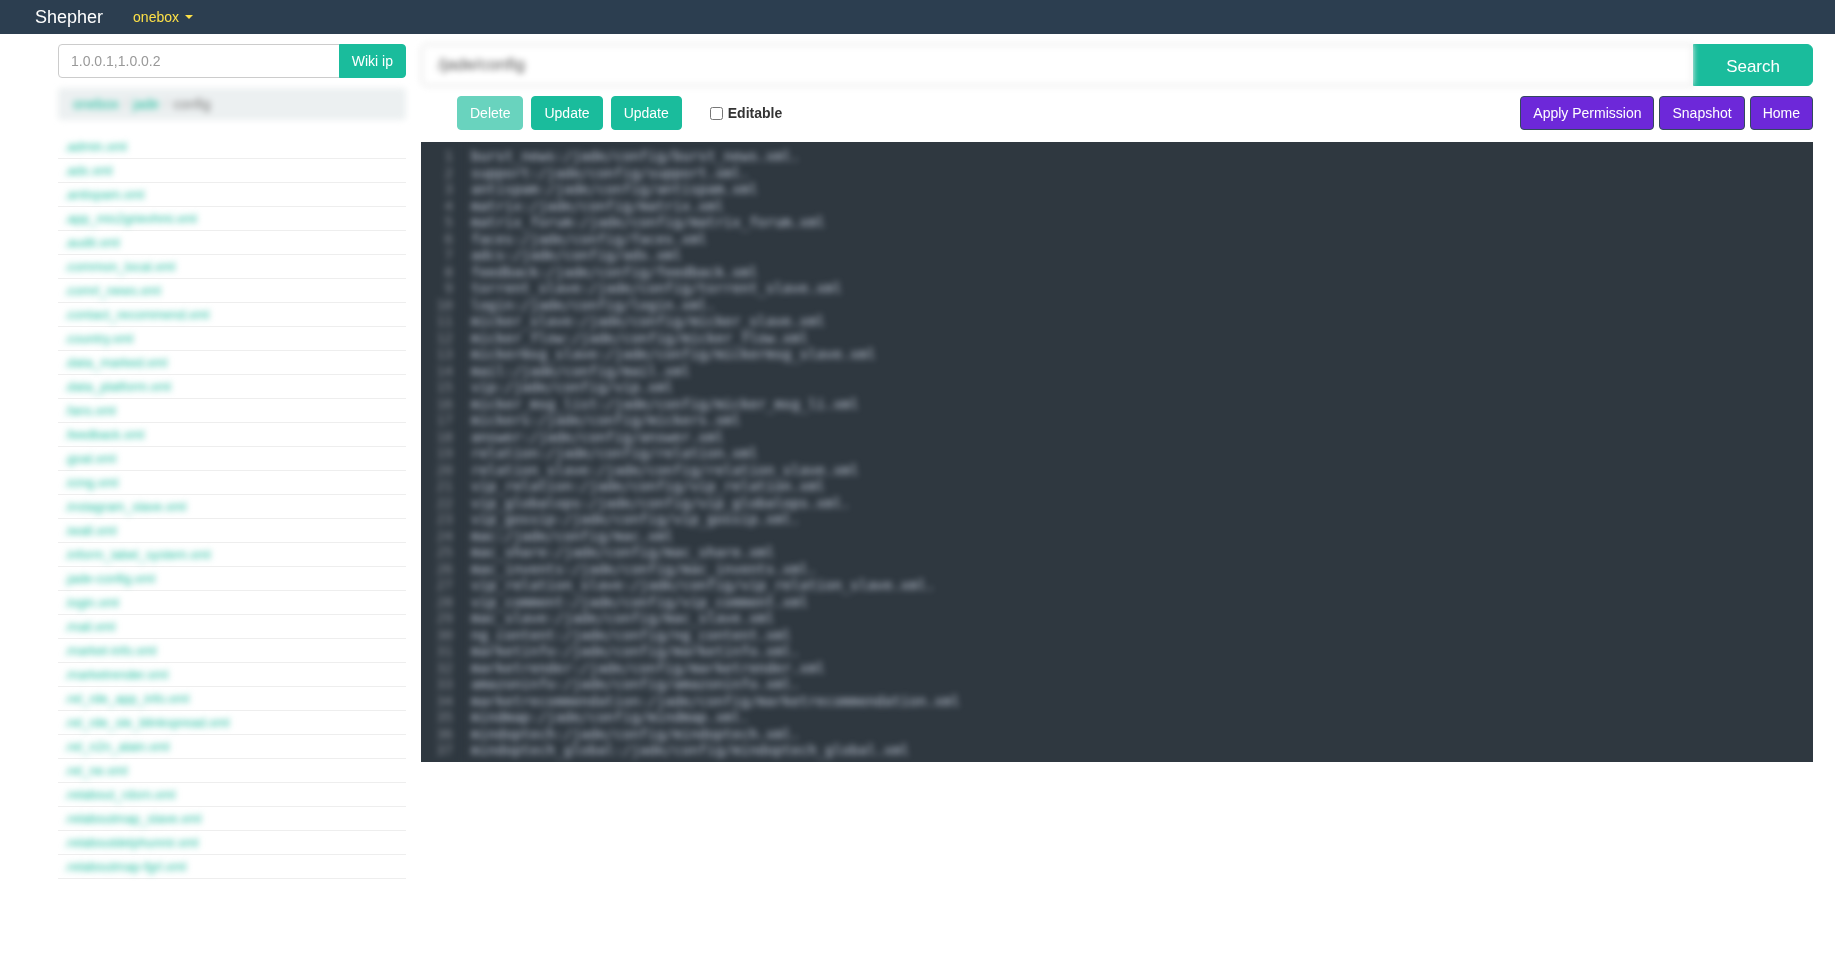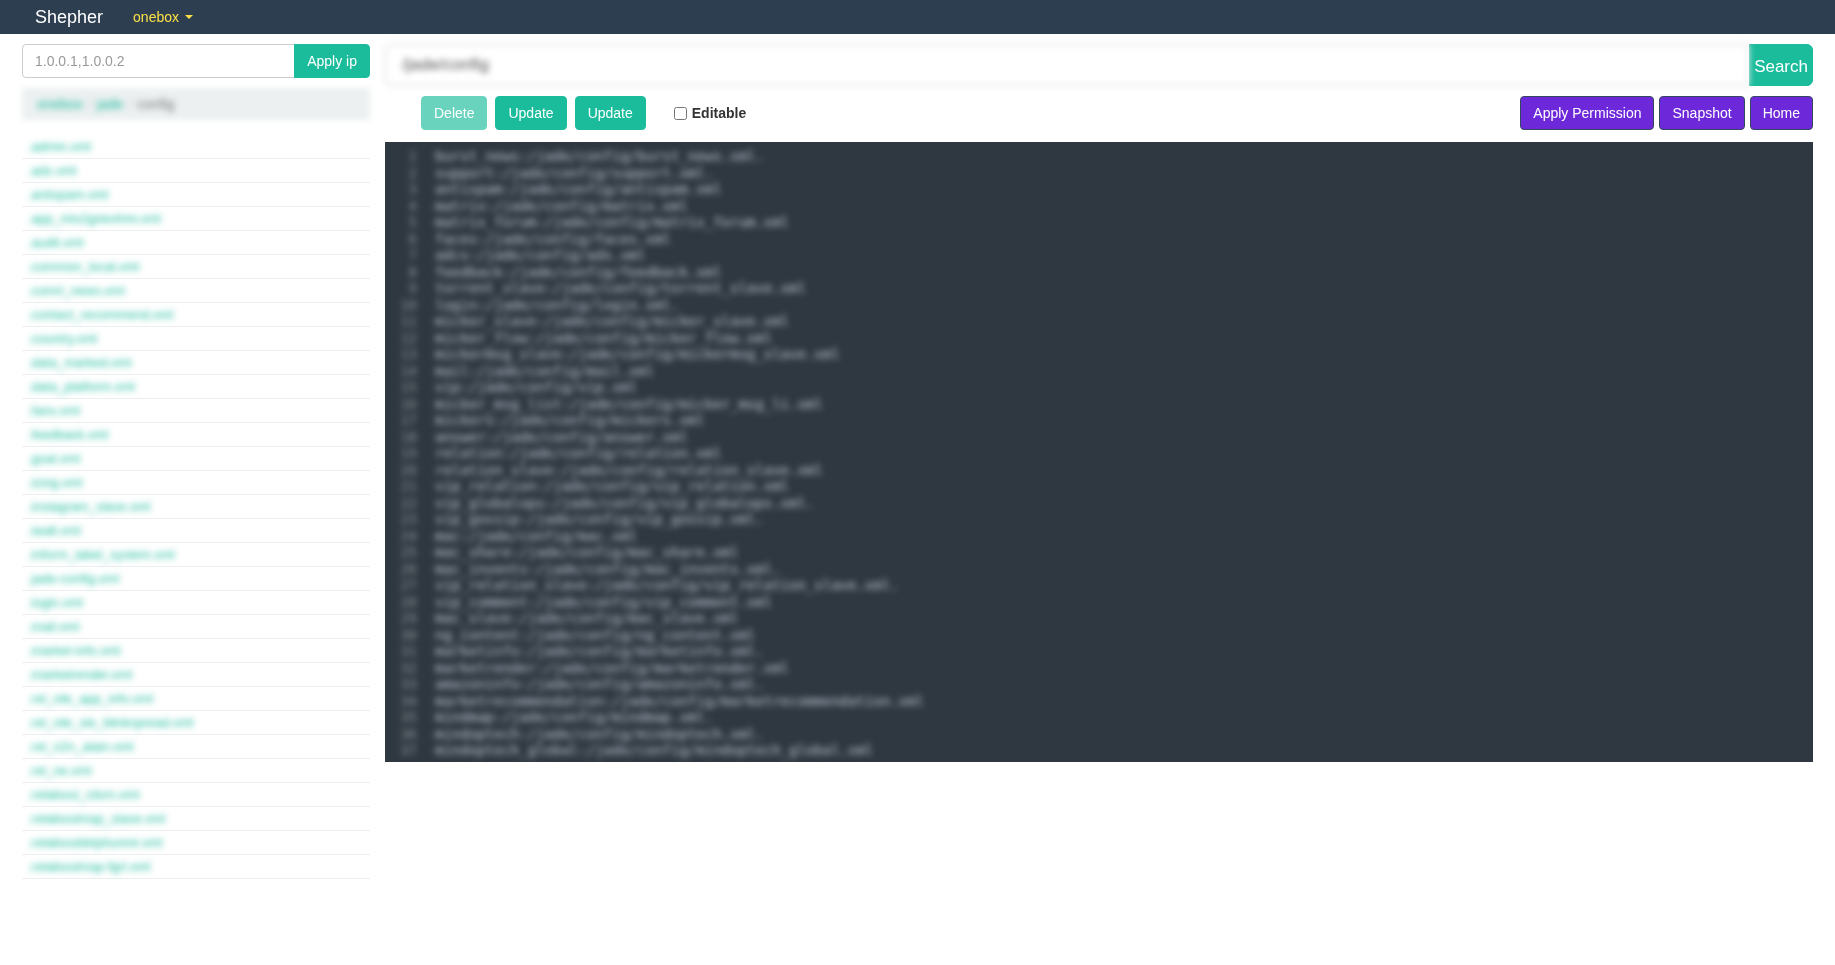--- a/index.html
+++ b/index.html
@@ -4,32 +4,32 @@
 <style>
 * { margin: 0; padding: 0; box-sizing: border-box; }
 body { font-family: "Helvetica Neue", Helvetica, Arial, sans-serif; font-size: 14px; color: #333; background: #fff; }
 
 .navbar { background: #2c3e50; height: 34px; display: flex; align-items: center; padding: 0 20px; justify-content: space-between; }
 .navbar-left, .navbar-right { display: flex; align-items: center; gap: 0; }
 .navbar-brand { color: #fff; font-size: 18px; padding: 0 15px; text-decoration: none; }
 .navbar-link { color: #fde047; padding: 15px; text-decoration: none; display: inline-flex; align-items: center; gap: 4px; font-size: 14px; }
 .caret { display: inline-block; width: 0; height: 0; margin-left: 2px; vertical-align: middle; border-top: 4px dashed; border-right: 4px solid transparent; border-left: 4px solid transparent; }
 
-.container-fluid { padding: 10px 22px; }
+.container-fluid { padding: 10px 22px; margin-left: 36px; }
 .row { display: flex; gap: 15px; }
 .left-col { width: 348px; flex-shrink: 0; }
 .right-col { flex: 1; min-width: 0; }
 
 .input-group { display: flex; margin-bottom: 10px; }
 .input-group input { flex: 1; height: 34px; padding: 6px 12px; border: 1px solid #ccc; border-radius: 4px 0 0 4px; font-size: 14px; }
 .input-group .btn-append { border-radius: 0 4px 4px 0; margin-left: -1px; }
 
 .search-group { display: flex; margin-bottom: 10px; }
 .search-group input { flex: 1; height: 42px; padding: 10px 16px; border: 1px solid #ccc; border-radius: 6px 0 0 6px; font-size: 17px; color: #555; }
-.search-group .btn-search { height: 42px; padding: 10px 4px; font-size: 17px; border-radius: 0 6px 6px 0; }
+.search-group .btn-search { height: 42px; padding: 10px 32px; font-size: 17px; border-radius: 0 6px 6px 0; }
 
 .btn { display: inline-block; padding: 6px 12px; font-size: 14px; font-weight: 400; line-height: 1.42857143; text-align: center; white-space: nowrap; vertical-align: middle; border: 1px solid transparent; border-radius: 4px; cursor: pointer; text-decoration: none; }
 .btn-success { background: #1abc9c; color: #fff; border-color: #1abc9c; }
 .btn-success.disabled { opacity: 0.65; cursor: not-allowed; }
 .btn-dark { background: #6d28d9; color: #fff; border-color: #34495e; }
 
 .breadcrumb { background: #ecf0f1; padding: 8px 15px; border-radius: 4px; margin-bottom: 15px; display: flex; align-items: center; flex-wrap: wrap; filter: blur(3px); }
 .breadcrumb a { color: #1abc9c; text-decoration: none; }
 .breadcrumb .sep { padding: 0 5px; color: #ccc; }
 .breadcrumb .active { color: #777; }
@@ -64,21 +64,21 @@
     </a>
   </div>
 </div>
 
 <div class="container-fluid">
   <div class="row">
 
     <div class="left-col">
       <div class="input-group">
         <input type="text" placeholder="1.0.0.1,1.0.0.2" style="">
-        <button class="btn btn-success btn-append">Apply ip</button>
+        <button class="btn btn-success btn-append">Wiki ip</button>
       </div>
 
       <div class="breadcrumb">
         <a>onebox</a>
         <span class="sep">/</span>
         <a>jade</a>
         <span class="sep">/</span>
         <span class="active">config</span>
       </div>
 

